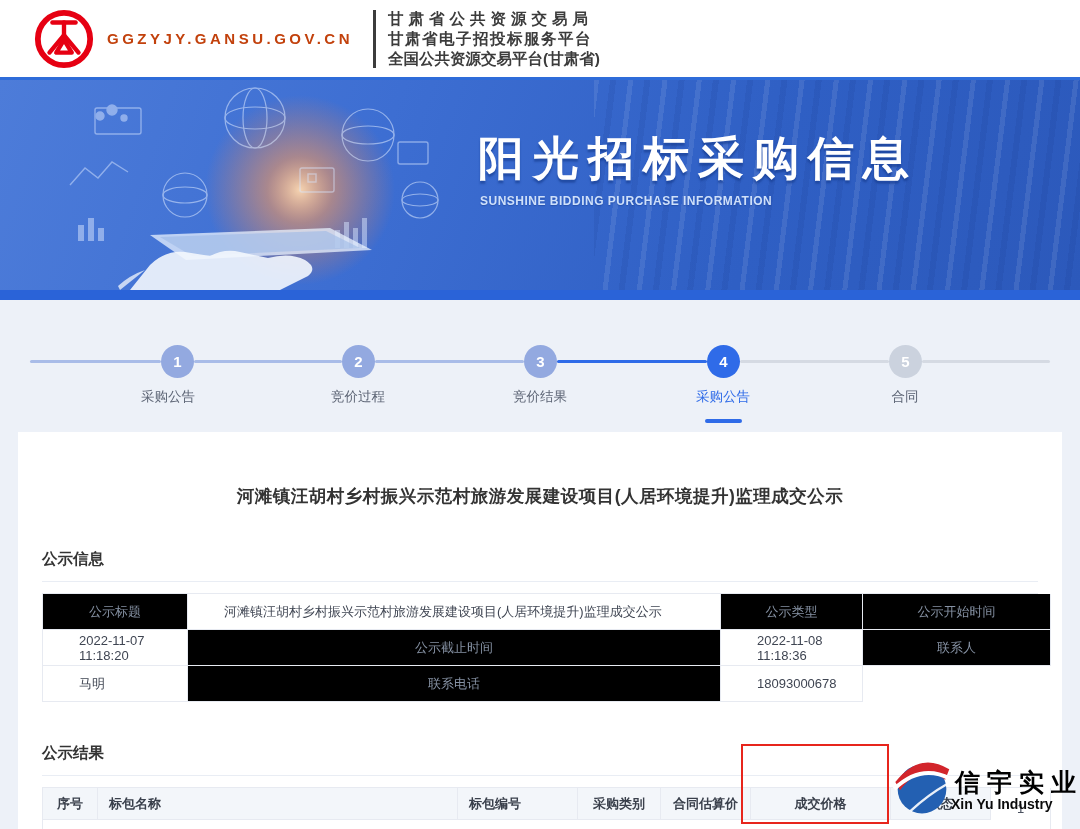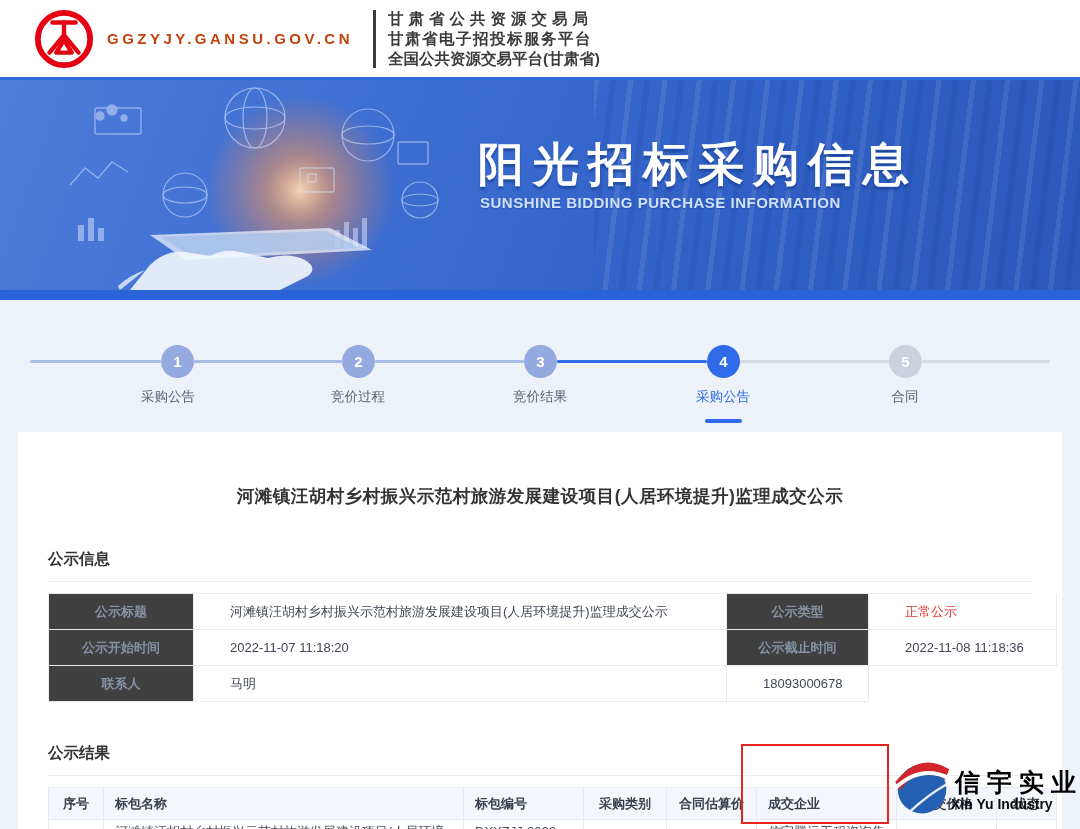--- a/index.html
+++ b/index.html
@@ -29,27 +29,27 @@
     height:210px; position:relative; overflow:hidden;
     background:linear-gradient(110deg,#4d7cd9 0%,#3d6ed2 35%,#2f5fc4 70%,#2c59bb 100%);
   }
   .banner-right-streaks {
     position:absolute; right:0; top:0; width:45%; height:100%;
     background:
       repeating-linear-gradient(97deg, rgba(255,255,255,.09) 0 5px, rgba(0,0,0,0) 5px 16px, rgba(20,50,130,.12) 16px 22px, rgba(0,0,0,0) 22px 34px);
   }
   .banner-art { position:absolute; left:0; top:0; }
   .banner-headline {
-    position:absolute; left:478px; top:54px;
+    position:absolute; left:478px; top:48px;
     font-size:46px; font-weight:bold; color:#fff; letter-spacing:9px; white-space:nowrap;
     text-shadow:0 3px 2px rgba(23,62,145,.65);
   }
   .banner-subline {
     position:absolute; left:480px; top:114px;
-    font-size:15px; font-weight:bold; color:#cfe0fa; letter-spacing:.5px; white-space:nowrap;
+    font-size:12px; font-weight:bold; color:#cfe0fa; letter-spacing:.5px; white-space:nowrap;
     text-shadow:0 1px 1px rgba(23,62,145,.5);
   }
   .banner-strip { height:10px; background:#2a63d8; }
 
   
   .steps { position:relative; height:132px; background:#edf1f8; }
   .seg { position:absolute; top:60px; height:3px; border-radius:2px; }
   .seg.done { background:#a9bce8; }
   .seg.active { background:#2f6be8; }
   .seg.todo { background:#d5dae3; }
@@ -67,21 +67,21 @@
   }
   .step-label.active { color:#2f6be8; }
   .step-underline {
     position:absolute; top:119px; left:705px; width:37px; height:4px;
     border-radius:2px; background:#2f6be8;
   }
 
   
   .card {
     position:relative; margin:0 18px; background:#fff;
-    height:397px; padding:0 30px;
+    height:397px; padding:0 24px;
   }
   .doc-title {
     padding-top:52px; text-align:center;
     font-size:17.5px; font-weight:bold; color:#333; letter-spacing:.5px;
   }
   .section-head {
     margin-top:41px; font-size:15.5px; font-weight:bold; color:#333;
   }
   .section-rule { margin-top:11px; border-bottom:1px solid #e9edf4; }
 
@@ -89,21 +89,21 @@
   .info-table {
     margin-top:11px; display:grid;
     grid-template-columns:145px 533px 142px 188px;
     border-top:1px solid #e7eaf1; border-left:1px solid #e7eaf1;
     font-size:13px;
   }
   .info-table > div {
     height:36px; border-right:1px solid #e7eaf1; border-bottom:1px solid #e7eaf1;
     display:flex; align-items:center;
   }
-  .cell-label { background:#404040; color:#8692a4; justify-content:center;font-weight:bold; }
+  .cell-label { background:#000000; color:#8692a4; justify-content:center; }
   .cell-value { background:#fff; color:#3f4552; padding-left:36px; }
   .cell-value.red { color:#e03a3a; }
 
   
   .result-table {
     margin-top:11px; display:grid;
     grid-template-columns:55px 360px 120px 83px 90px 140px 100px 60px;
     border-top:1px solid #e7eaf1; border-left:1px solid #e7eaf1;
     font-size:13px;
   }
@@ -242,42 +242,41 @@
 <div class="card">
   <div class="doc-title">河滩镇汪胡村乡村振兴示范村旅游发展建设项目(人居环境提升)监理成交公示</div>
 
   <div class="section-head">公示信息</div>
   <div class="section-rule"></div>
 
   <div class="info-table">
     <div class="cell-label">公示标题</div>
     <div class="cell-value">河滩镇汪胡村乡村振兴示范村旅游发展建设项目(人居环境提升)监理成交公示</div>
     <div class="cell-label">公示类型</div>
-    <div class="cell-value red">正常公示</div>
 
     <div class="cell-label">公示开始时间</div>
     <div class="cell-value">2022-11-07 11:18:20</div>
     <div class="cell-label">公示截止时间</div>
     <div class="cell-value">2022-11-08 11:18:36</div>
 
     <div class="cell-label">联系人</div>
     <div class="cell-value">马明</div>
+    <div class="cell-label">联系电话</div>
     <div class="cell-value">18093000678</div>
   </div>
 
   <div class="section-head">公示结果</div>
   <div class="section-rule"></div>
 
   <div class="result-table">
     <div class="rt-head ac">序号</div>
     <div class="rt-head al">标包名称</div>
     <div class="rt-head al">标包编号</div>
     <div class="rt-head ac">采购类别</div>
     <div class="rt-head ac">合同估算价</div>
-    <div class="rt-head al">成交企业</div>
     <div class="rt-head ac">成交价格</div>
     <div class="rt-head ac">状态</div>
 
     <div class="rt-cell ac">1</div>
     <div class="rt-cell al">河滩镇汪胡村乡村振兴示范村旅游发展建设项目(人居环境提升)监理001</div>
     <div class="rt-cell al">DXXZJJ-2022-165</div>
     <div class="rt-cell al">服务-监理</div>
     <div class="rt-cell ac">190000.0(元)</div>
     <div class="rt-cell al">信宇腾远工程咨询集团有限公司</div>
     <div class="rt-cell ac">150000.0(元)</div>

